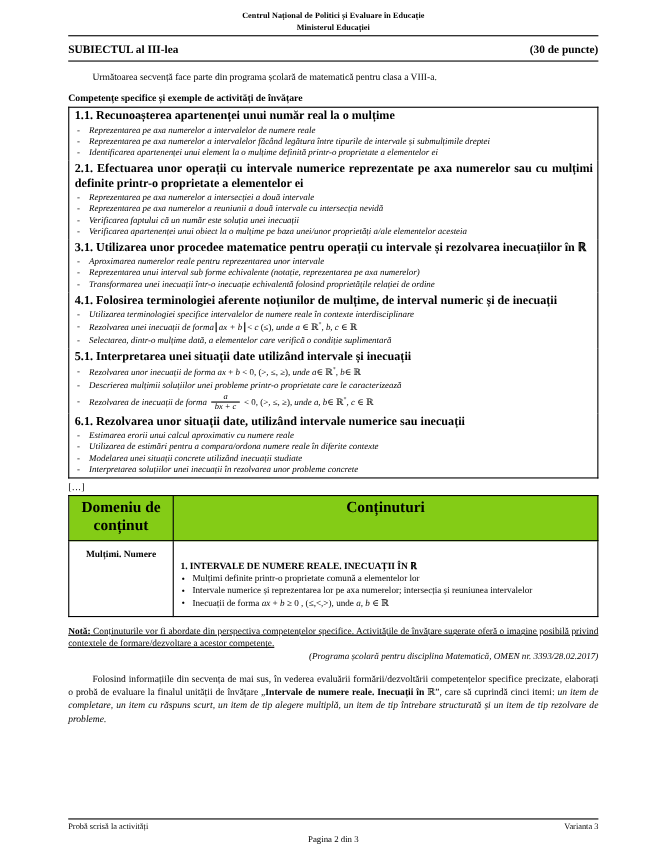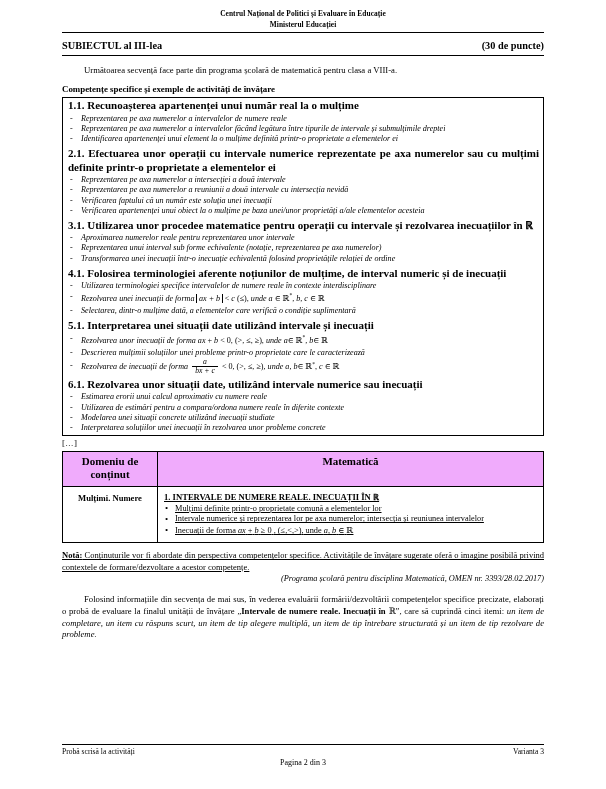--- a/index.html
+++ b/index.html
@@ -152,36 +152,36 @@
   .cont-table {
     border: 1.3px solid #000;
     border-collapse: collapse;
     width: 100%;
   }
   .cont-table th, .cont-table td {
     border: 1.1px solid #000;
     vertical-align: top;
   }
   .cont-table thead th {
-    background: #f0abfc;
-    font-weight: 700;
-    font-size: 11px;
+    background: #84cc16;
+    font-weight: 700;
+    font-size: 14px;
     text-align: center;
     padding: 3px 4px 4px 4px;
     line-height: 1.2;
   }
   .cont-table th.col-dom { width: 86px; }
   td.dom-cell {
     text-align: center;
     font-weight: 700;
     font-size: 8.6px;
     line-height: 1.3;
     padding: 6px 4px 6px 4px;
   }
-  td.cont-cell { padding: 4px 6px 5px 6px; text-decoration: underline; }
+  td.cont-cell { padding: 16px 6px 5px 6px; }
   .cont-title {
     font-weight: 700;
     font-size: 8.6px;
     margin-bottom: 1px;
   }
   ul.bullets {
     list-style: none;
     margin: 0;
     padding: 0;
   }
@@ -341,21 +341,21 @@
         </tr>
     </tbody>
   </table>
 
   <div class="ellipsis">[...]</div>
 
   <table class="cont-table">
     <thead>
       <tr>
         <th class="col-dom">Domeniu de conținut</th>
-        <th>Matematică</th>
+        <th>Conținuturi</th>
       </tr>
     </thead>
     <tbody>
       <tr>
         <td class="dom-cell">Mulțimi. Numere</td>
         <td class="cont-cell">
           <div class="cont-title">1. INTERVALE DE NUMERE REALE. INECUAȚII ÎN ℝ</div>
           <ul class="bullets">
             <li>Mulțimi definite printr-o proprietate comună a elementelor lor</li>
             <li>Intervale numerice și reprezentarea lor pe axa numerelor; intersecția și reuniunea intervalelor</li>

